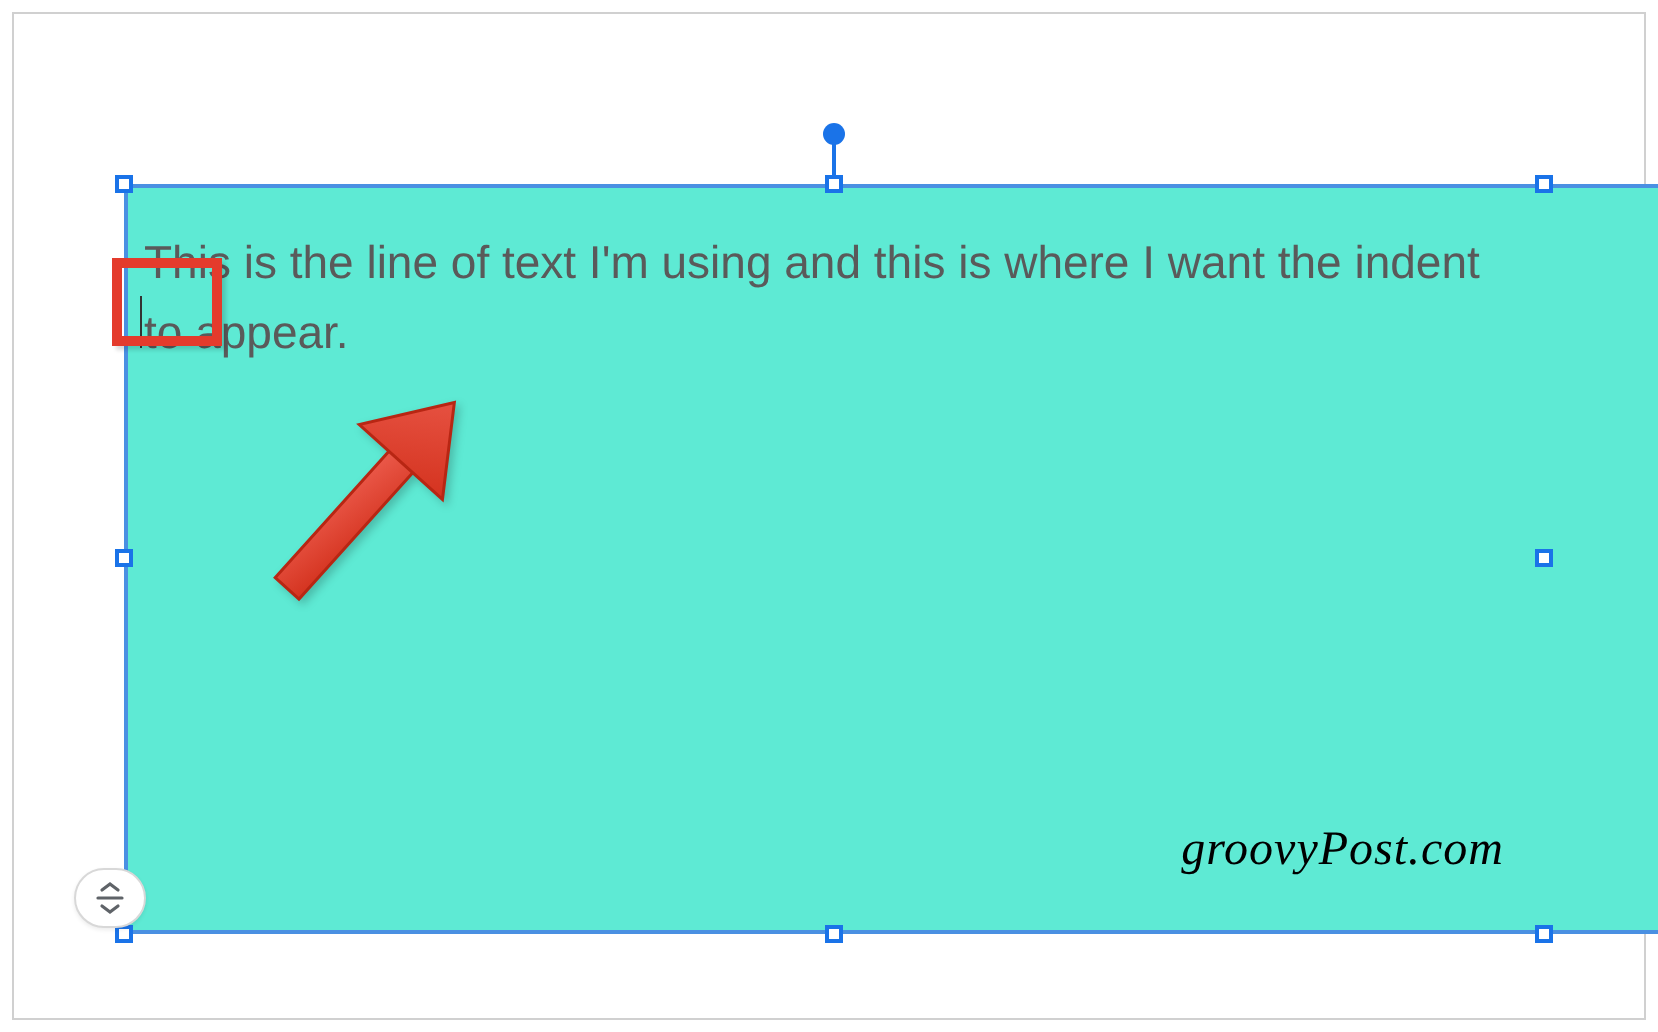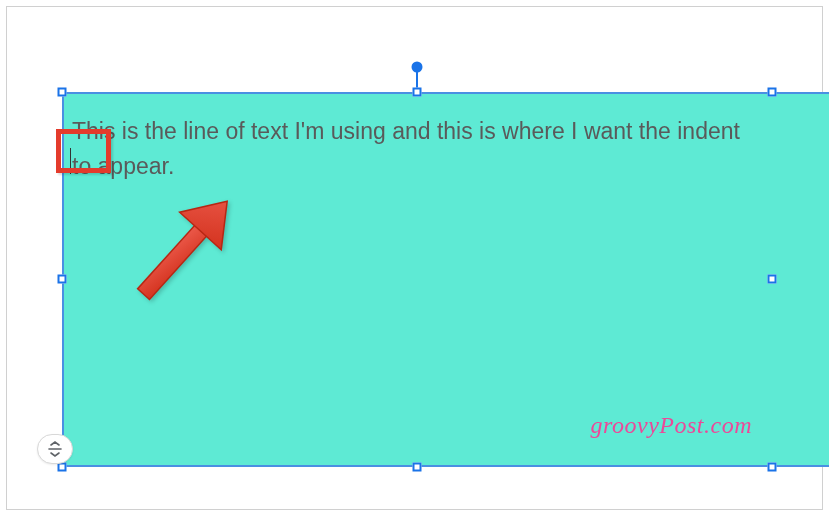--- a/index.html
+++ b/index.html
@@ -98,21 +98,21 @@
       filter: drop-shadow(2px 2px 2px rgba(0,0,0,0.2));
     }
     
     .watermark {
       position: absolute;
       right: 70px;
       bottom: 70px;
       font-family: Georgia, 'Times New Roman', serif;
       font-size: 24px;
       font-style: italic;
-      color: #ec4899;
+      color: #000000;
       letter-spacing: 0.5px;
     }
     
     .linespace-control {
       position: absolute;
       left: 30px;
       bottom: 45px;
       width: 36px;
       height: 30px;
       background: #fff;

